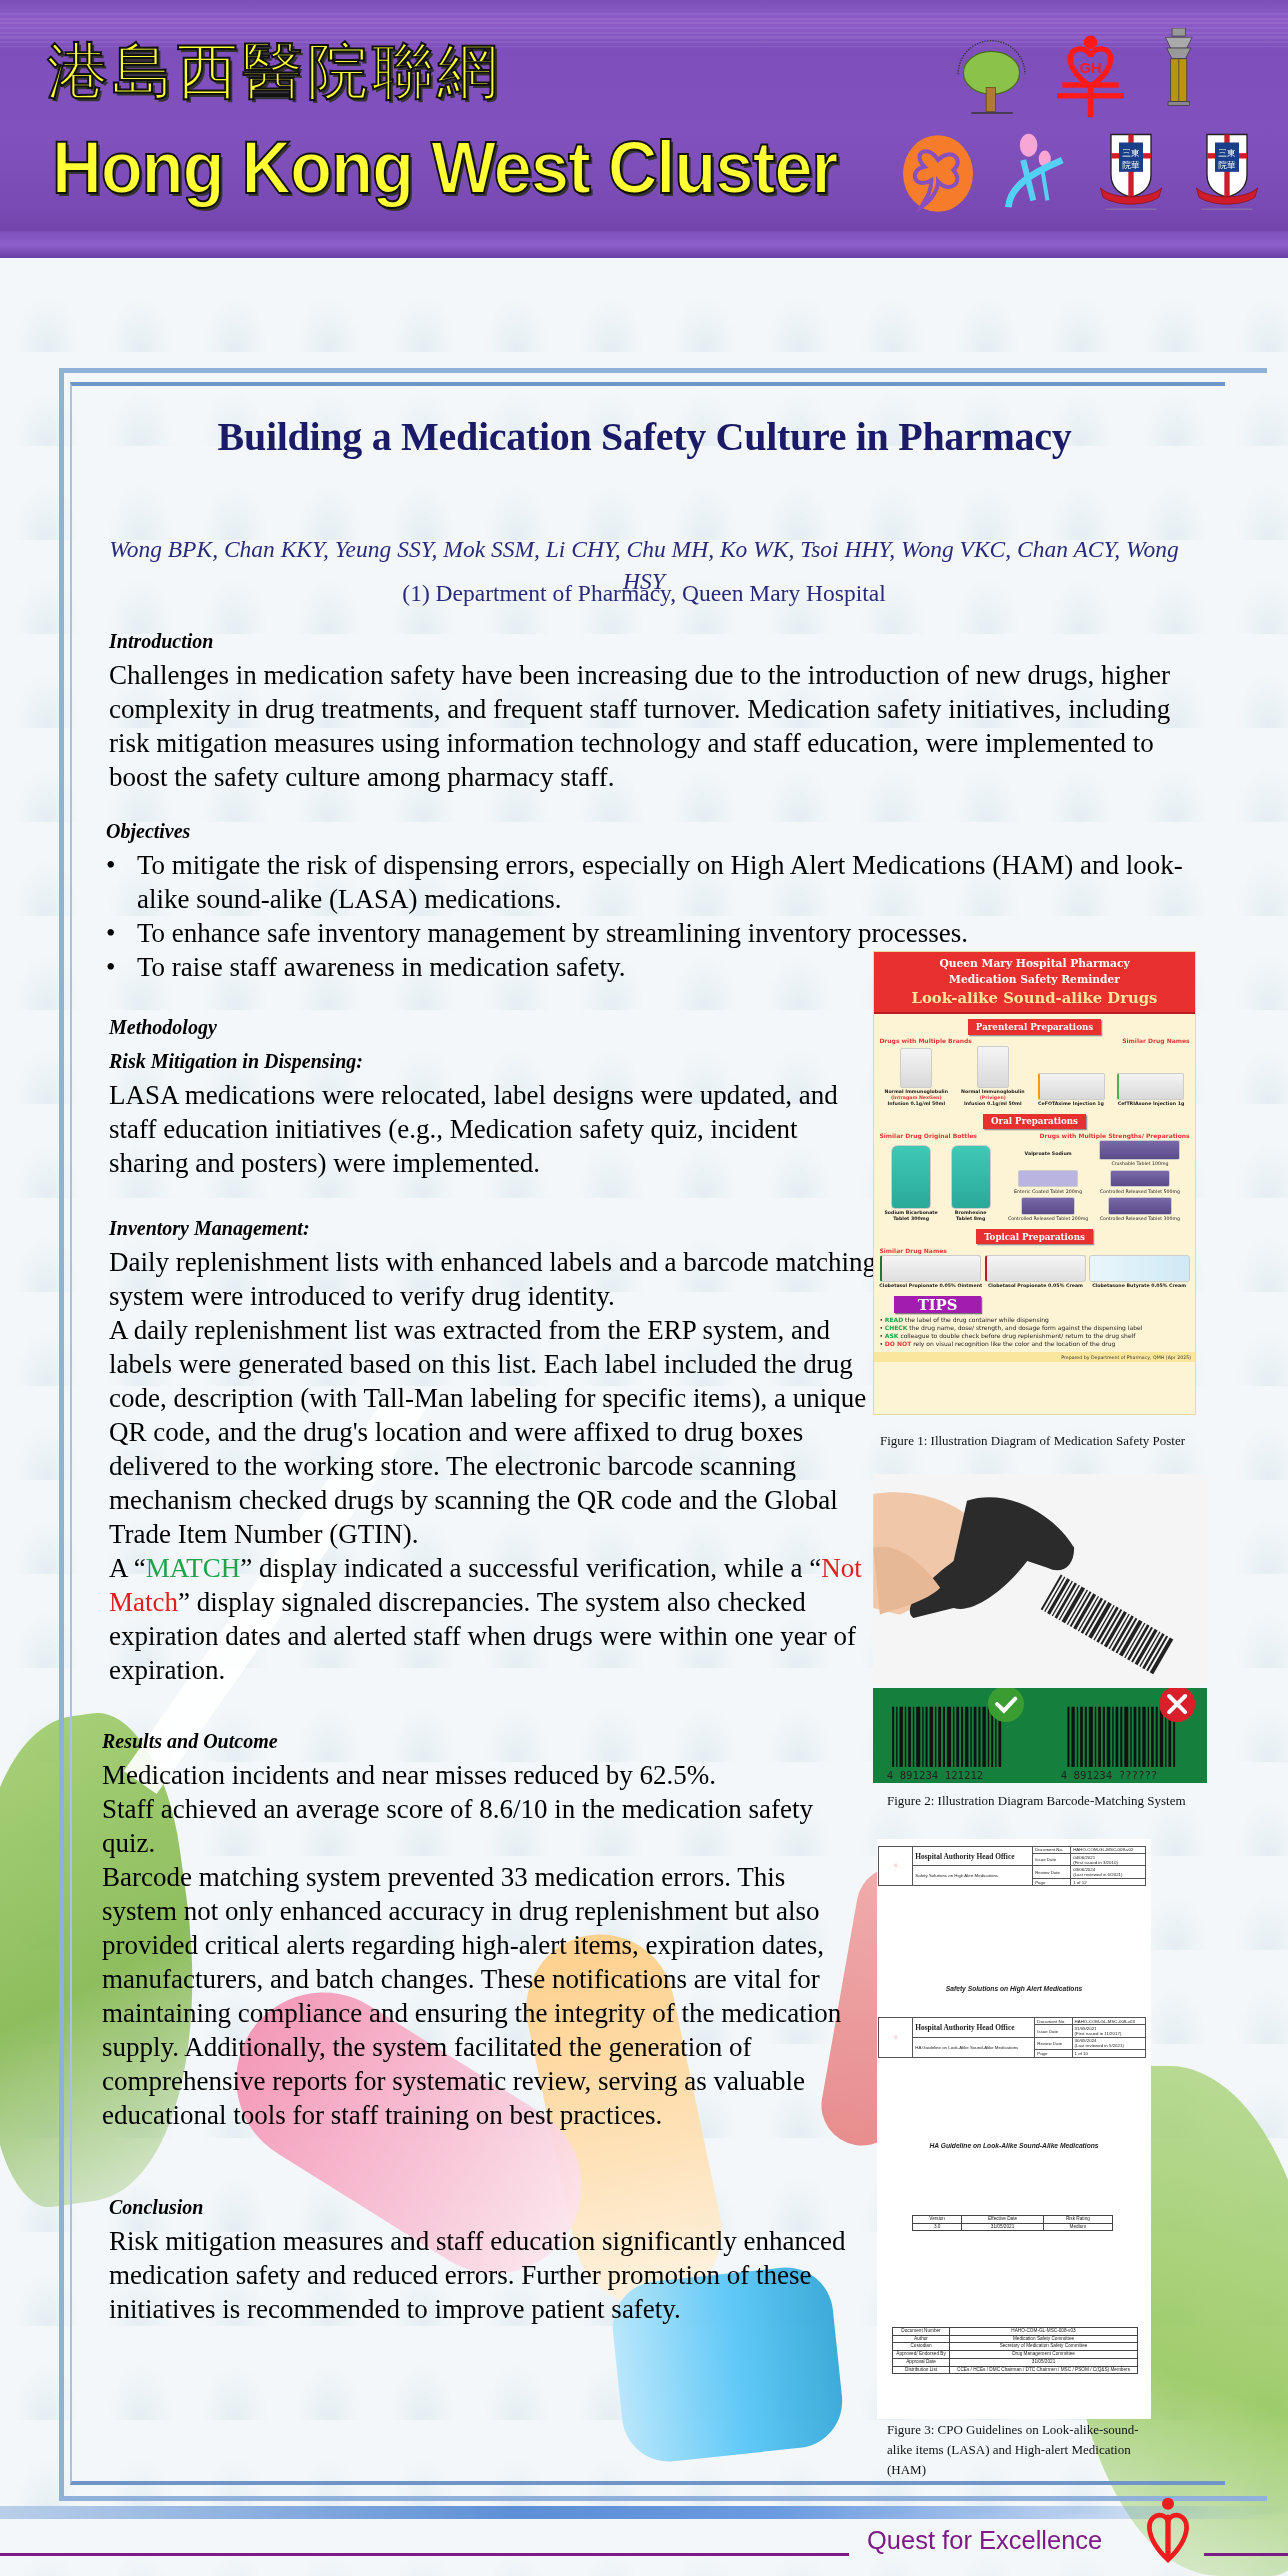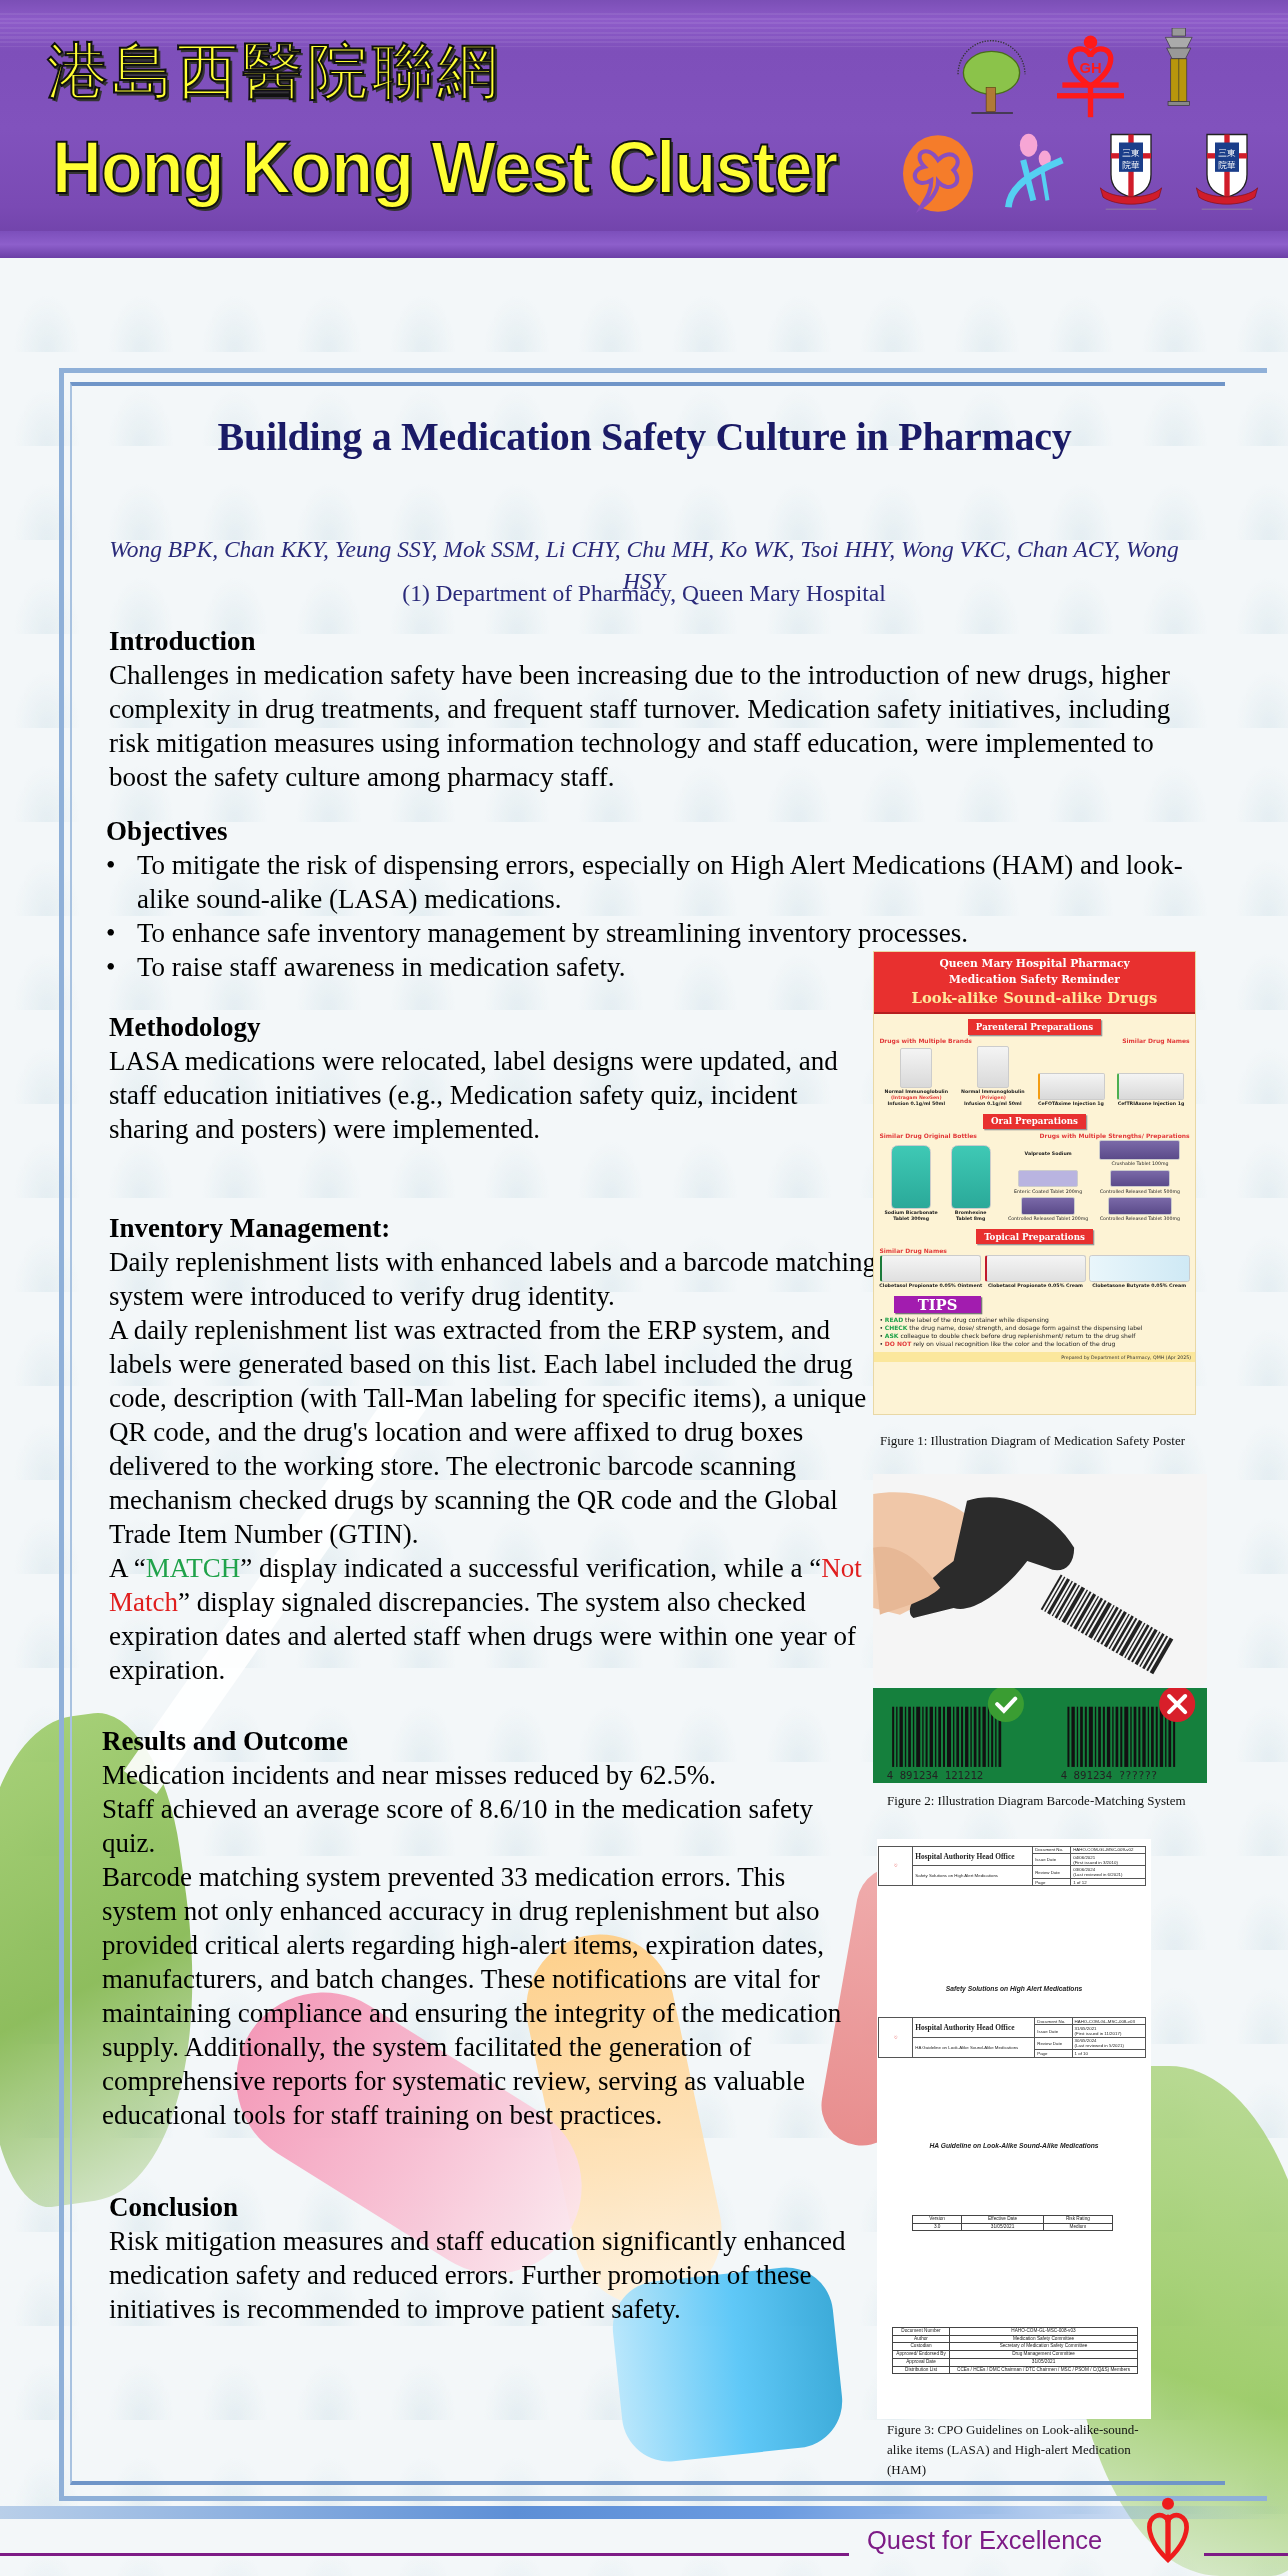--- a/index.html
+++ b/index.html
@@ -124,21 +124,21 @@
     letter-spacing: -0.3px;
   }
   .authors {
     left: 94px; top: 517px; width: 1100px; text-align: center;
     color: #2a2a7a; font-style: italic; font-size: 23.5px; line-height: 32px; margin-top: 16px;
   }
   .affil {
     left: 94px; top: 578px; width: 1100px; text-align: center;
     color: #2a2a7a; font-size: 23.5px; line-height: 31px;
   }
-  .sec-h { font-weight: bold; font-size: 27px; line-height: 34px; }
+  .sec-h { font-weight: bold; font-size: 20px; line-height: 34px; font-style: italic; }
   .body-t { font-size: 27px; line-height: 34px; }
   .intro { left: 109px; top: 624px; width: 1087px; }
   .objectives { left: 106px; top: 814px; width: 1100px; }
   .obj-list { list-style: none; }
   .obj-list li { position: relative; padding-left: 31px; }
   .obj-list li::before { content: "•"; position: absolute; left: 0; top: 0; }
   .method { left: 109px; top: 1010px; width: 751px; }
   .inventory { left: 109px; top: 1211px; width: 771px; }
   .results { left: 102px; top: 1724px; width: 765px; }
   .conclusion { left: 109px; top: 2190px; width: 738px; }
@@ -301,20 +301,21 @@
   <div class="sec-h">Objectives</div>
   <ul class="obj-list body-t">
     <li>To mitigate the risk of dispensing errors, especially on High Alert Medications (HAM) and look-alike sound-alike (LASA) medications.</li>
     <li>To enhance safe inventory management by streamlining inventory processes.</li>
     <li>To raise staff awareness in medication safety.</li>
   </ul>
 </div>
 
 <div class="content method">
   <div class="sec-h">Methodology</div>
+  <div class="sec-h">Risk Mitigation in Dispensing:</div>
   <div class="body-t">LASA medications were relocated, label designs were updated, and staff education initiatives (e.g., Medication safety quiz, incident sharing and posters) were implemented.</div>
 </div>
 <div class="content inventory">
   <div class="sec-h">Inventory Management:</div>
   <div class="body-t">Daily replenishment lists with enhanced labels and a barcode matching system were introduced to verify drug identity.</div>
   <div class="body-t">A daily replenishment list was extracted from the ERP system, and labels were generated based on this list. Each label included the drug code, description (with Tall-Man labeling for specific items), a unique QR code, and the drug's location and were affixed to drug boxes delivered to the working store. The electronic barcode scanning mechanism checked drugs by scanning the QR code and the Global Trade Item Number (GTIN).</div>
   <div class="body-t"><span>A “</span><span class="match-green">MATCH</span><span>” display indicated a successful verification, while a “</span><span class="match-red">Not Match</span><span>” display signaled discrepancies. The system also checked expiration dates and alerted staff when drugs were within one year of expiration.</span></div>
 </div>
 
 <div class="content results">

